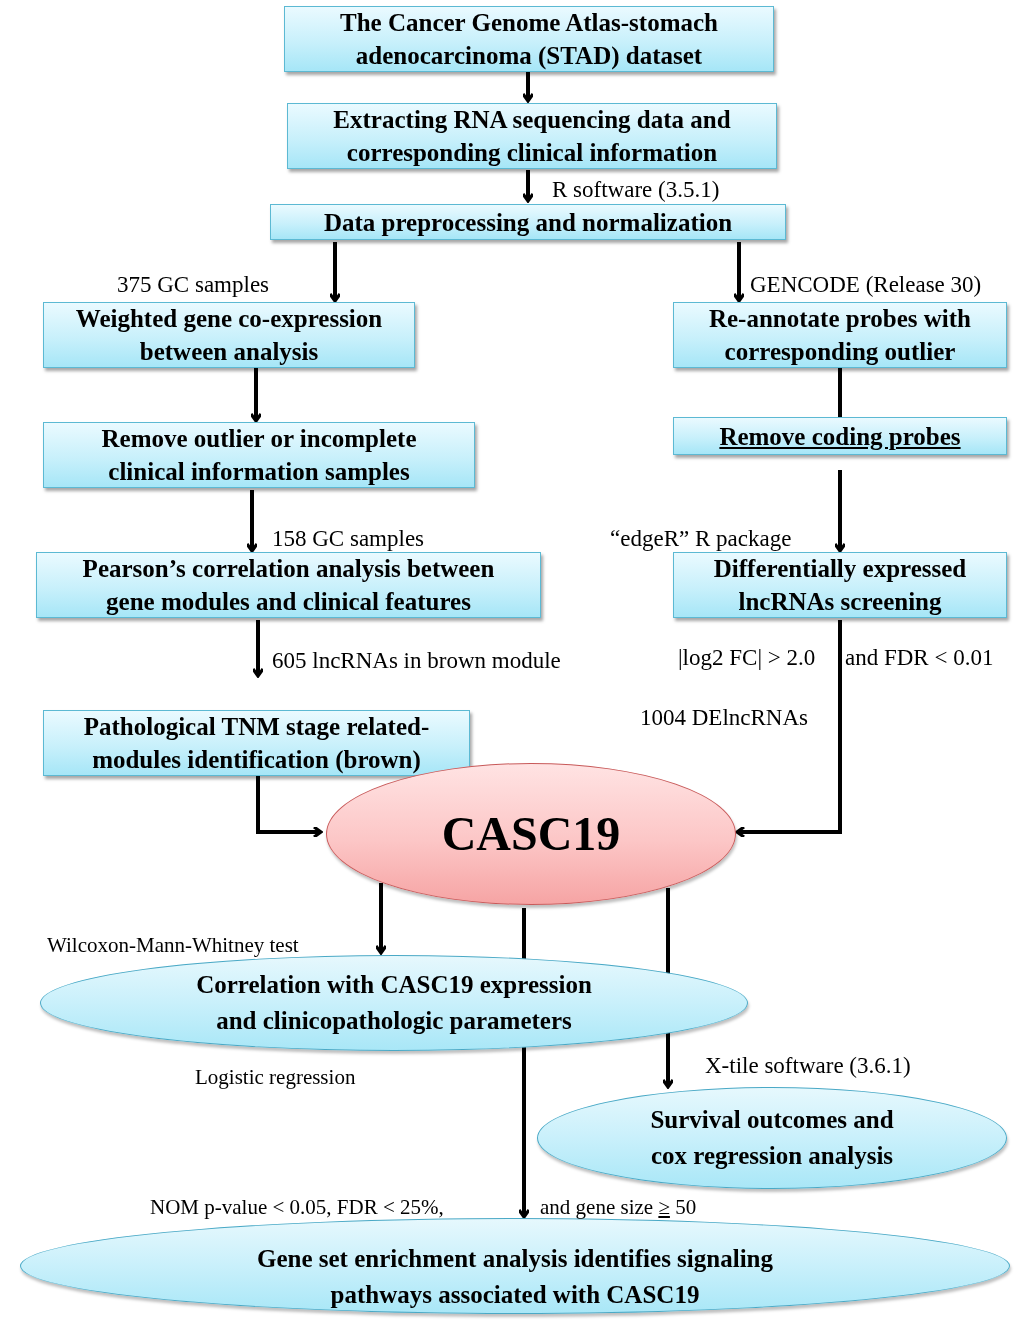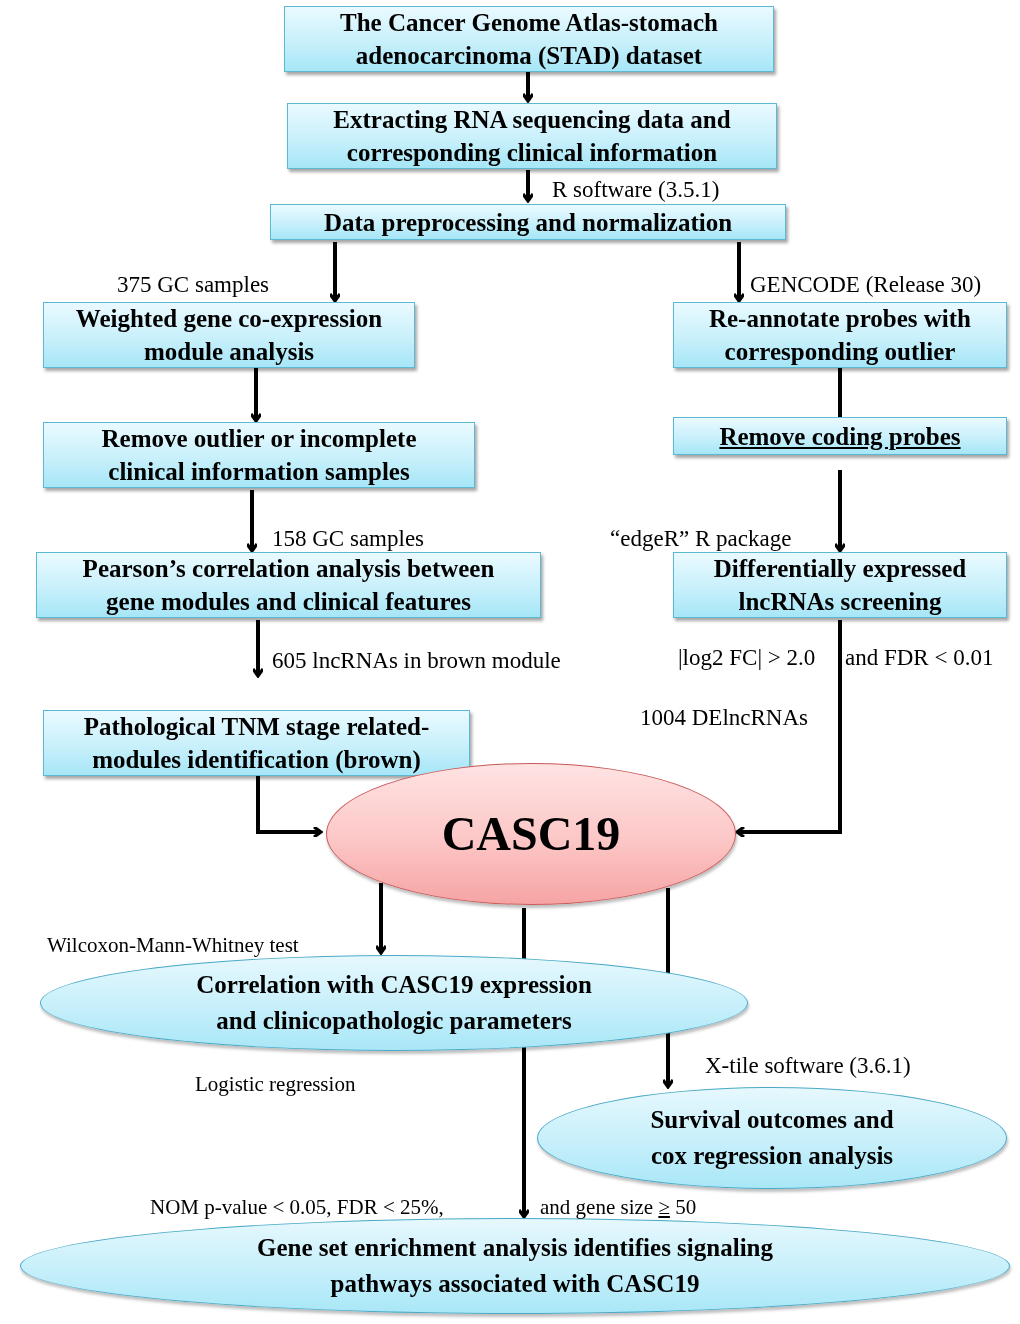--- a/index.html
+++ b/index.html
@@ -80,21 +80,21 @@
   <div class="box" style="left:270px;top:204px;width:516px;height:36px;">
     <div>Data preprocessing and normalization</div>
   </div>
 
   <div class="lbl" style="left:117px;top:272px;">375 GC samples</div>
   <div class="lbl" style="left:750px;top:272px;">GENCODE (Release 30)</div>
 
   <div class="box" style="left:43px;top:302px;width:372px;height:66px;">
     <div>
         <div>Weighted gene co-expression</div>
-        <div>module analysis</div>
+        <div>between analysis</div>
       </div>
   </div>
 
   <div class="box" style="left:673px;top:302px;width:334px;height:66px;">
     <div>
         <div>Re-annotate probes with</div>
         <div>corresponding outlier</div>
       </div>
   </div>
 
@@ -145,37 +145,37 @@
 
   <div class="lbl small" style="left:47px;top:932px;">Wilcoxon-Mann-Whitney test</div>
 
   <div class="ell" style="left:40px;top:955px;width:708px;height:96px;">
     <div>
         <div>Correlation with CASC19 expression</div>
         <div>and clinicopathologic parameters</div>
       </div>
   </div>
 
-  <div class="lbl small" style="left:195px;top:1064px;margin-top:7px;">Logistic regression</div>
+  <div class="lbl small" style="left:195px;top:1064px;">Logistic regression</div>
   <div class="lbl" style="left:705px;top:1053px;">X-tile software (3.6.1)</div>
 
   <div class="ell" style="left:537px;top:1087px;width:470px;height:102px;">
     <div>
         <div>Survival outcomes and</div>
         <div>cox regression analysis</div>
       </div>
   </div>
 
   <div class="lbl small" style="left:150px;top:1194px;">
     <span>NOM p-value &lt; 0.05, FDR &lt; 25%,</span>
   </div>
   <div class="lbl small" style="left:540px;top:1194px;">
     <span>and gene size </span><span class="ul">≥</span><span> 50</span>
   </div>
 
-  <div class="ell" style="left:20px;top:1218px;width:990px;height:96px;">
+  <div class="ell" style="left:20px;top:1218px;width:990px;height:96px;align-items:flex-end;">
     <div>
         <div>Gene set enrichment analysis identifies signaling</div>
         <div>pathways associated with CASC19</div>
       </div>
   </div>
 
 </div>
 
 </body></html>

